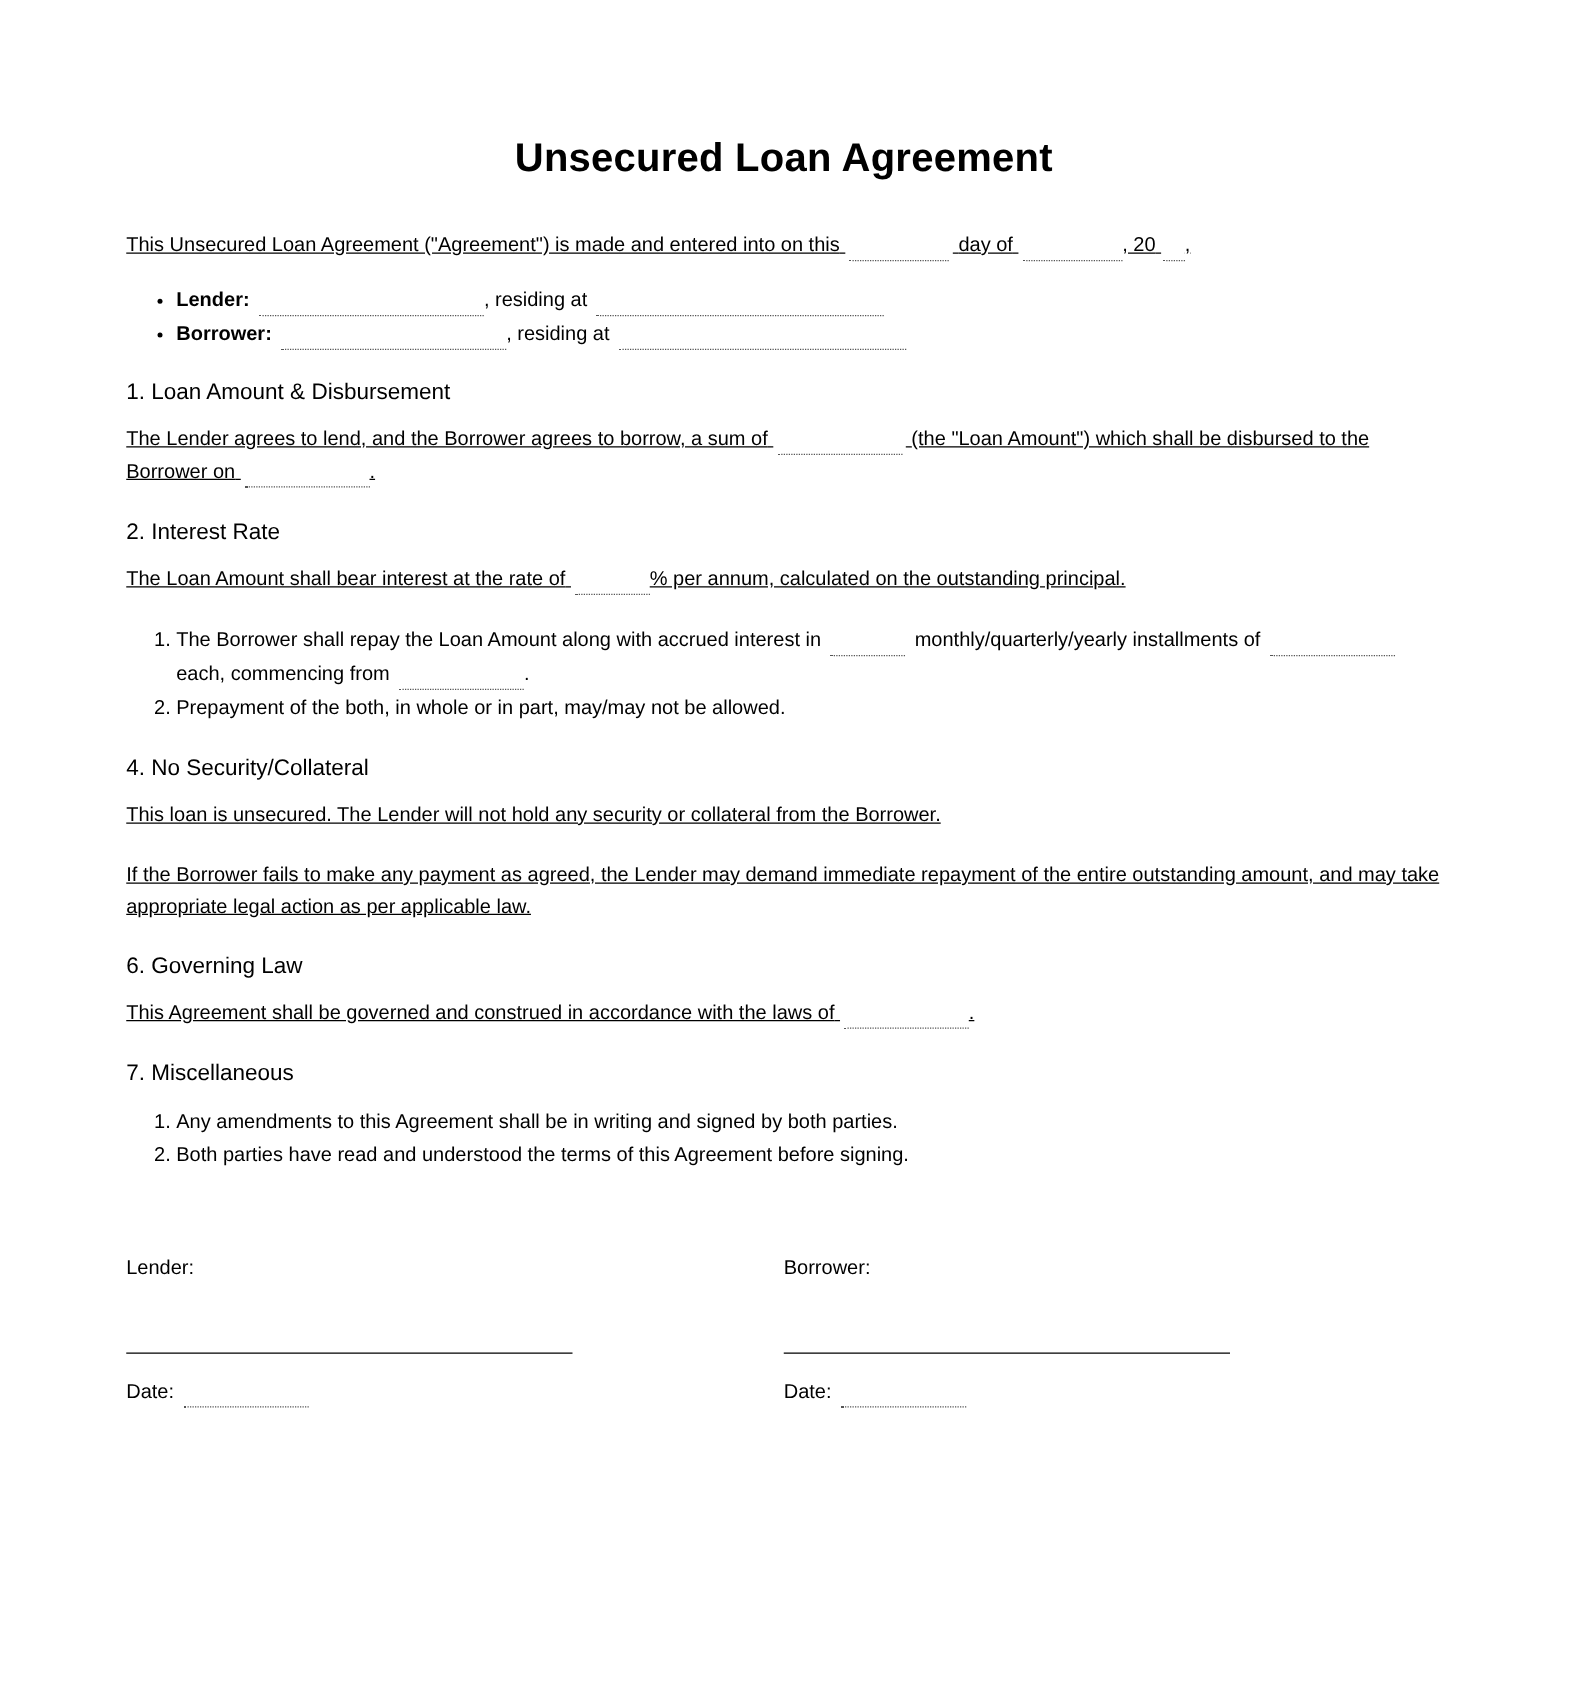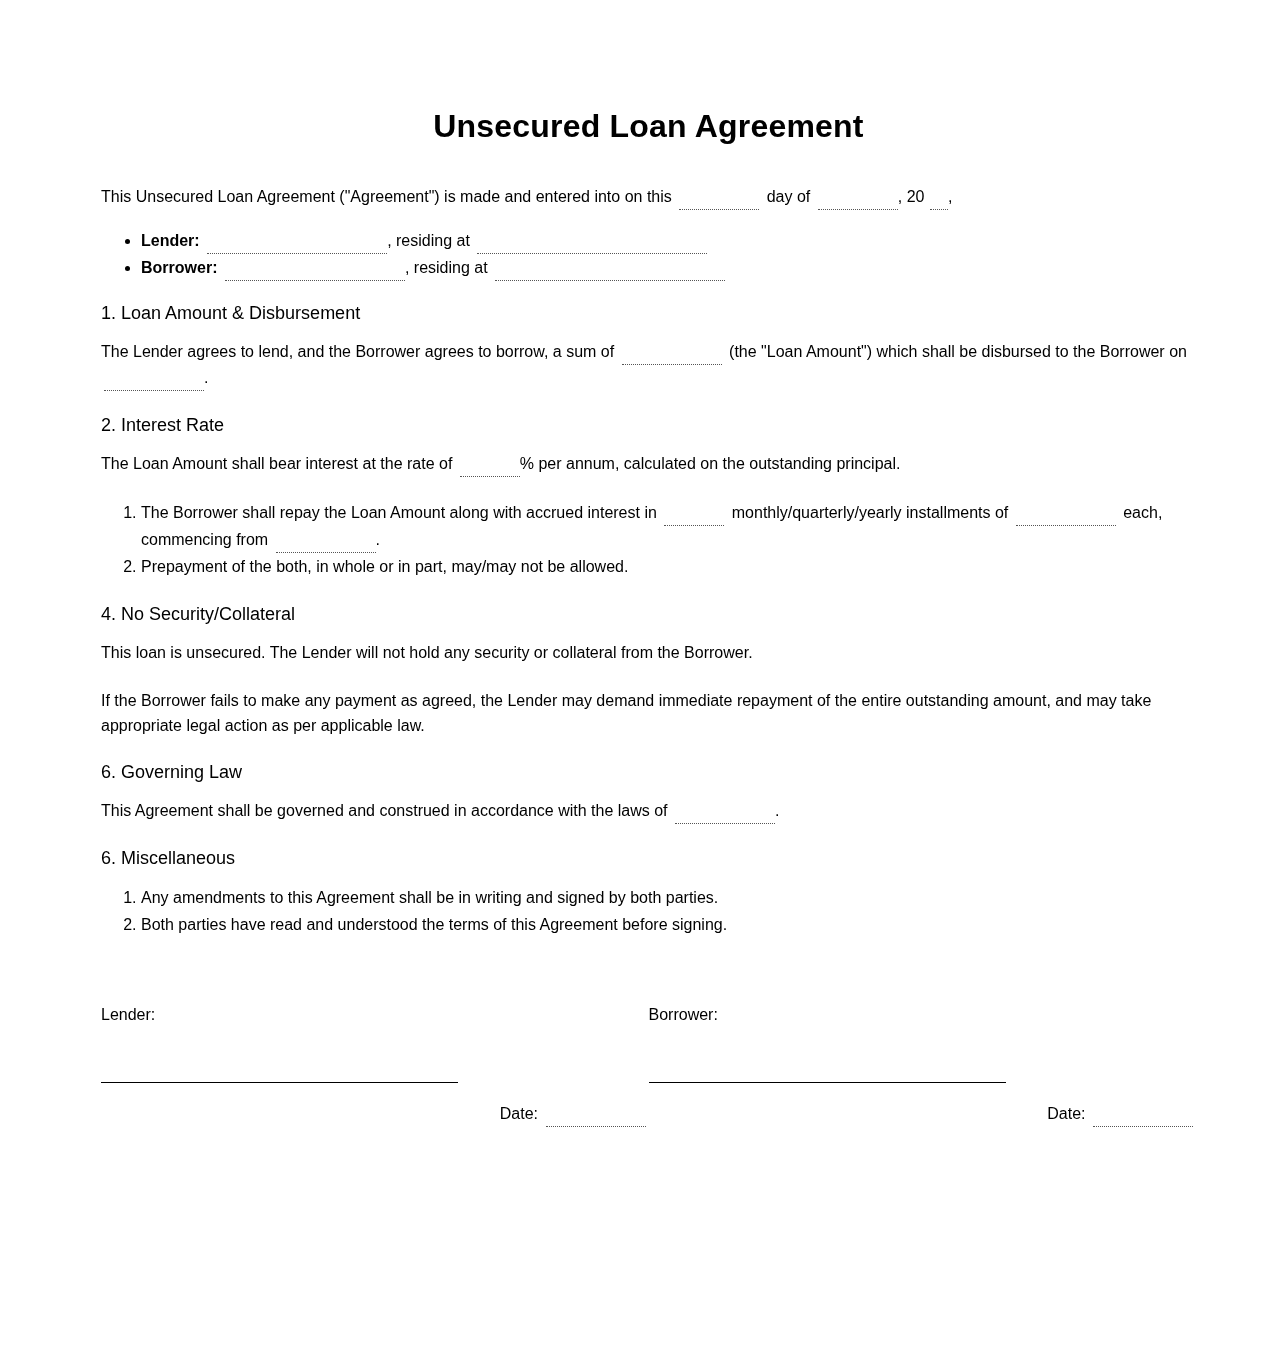--- a/index.html
+++ b/index.html
@@ -5,35 +5,36 @@
     html, body { margin: 0; padding: 0; background: #ffffff; }
     body {
       width: 1263px;
       min-height: 1345px;
       font-family: "Liberation Sans", sans-serif;
       color: #000;
       font-size: 16px;
     }
     .page {
       position: relative;
-      padding: 104px 67px 80px 101px;
+      padding: 104px 110px 80px 101px;
       box-sizing: border-box;
       width: 1263px;
     }
     h1 {
       text-align: center;
       font-size: 32px;
       font-weight: bold;
       margin: 0 0 36px 0;
       line-height: 44px;
       letter-spacing: 0.2px;
     }
     p {
       margin: 0;
       line-height: 26px;
+      text-decoration: underline;
     }
     .intro { margin-bottom: 17px; }
     .between { margin-bottom: 14px; }
     ul.parties {
       margin: 0 0 20px 0;
       padding-left: 40px;
       list-style: disc;
     }
     ul.parties li { line-height: 27px; }
     h2 {
@@ -69,21 +70,21 @@
       width: 552px;
     }
     .sig-label { line-height: 26px; }
     .sig-line {
       width: 357px;
       border-bottom: 1.5px solid #000;
       height: 0;
       margin-top: 54px;
       margin-bottom: 18px;
     }
-    .date-row { line-height: 26px; text-align: right; }
+    .date-row { line-height: 26px; }
   </style>
 </head>
 <body>
 
 <div class="page">
 
   <h1>Unsecured Loan Agreement</h1>
 
   <p class="intro">
     <span>This Unsecured Loan Agreement ("Agreement") is made and entered into on this</span>
@@ -152,21 +153,21 @@
 
   <div class="section">
     <h2>6. Governing Law</h2>
     <p>
       <span>This Agreement shall be governed and construed in accordance with the laws of</span>
       <span class="blank w100" style="margin-right:0"></span><span>.</span>
     </p>
   </div>
 
   <div class="section">
-    <h2>6. Miscellaneous</h2>
+    <h2>7. Miscellaneous</h2>
     <ol class="items">
       <li>Any amendments to this Agreement shall be in writing and signed by both parties.</li>
       <li>Both parties have read and understood the terms of this Agreement before signing.</li>
     </ol>
   </div>
 
   <div class="sig-area">
     <div class="sig-col">
       <div class="sig-label">Lender:</div>
       <div class="sig-line"></div>

